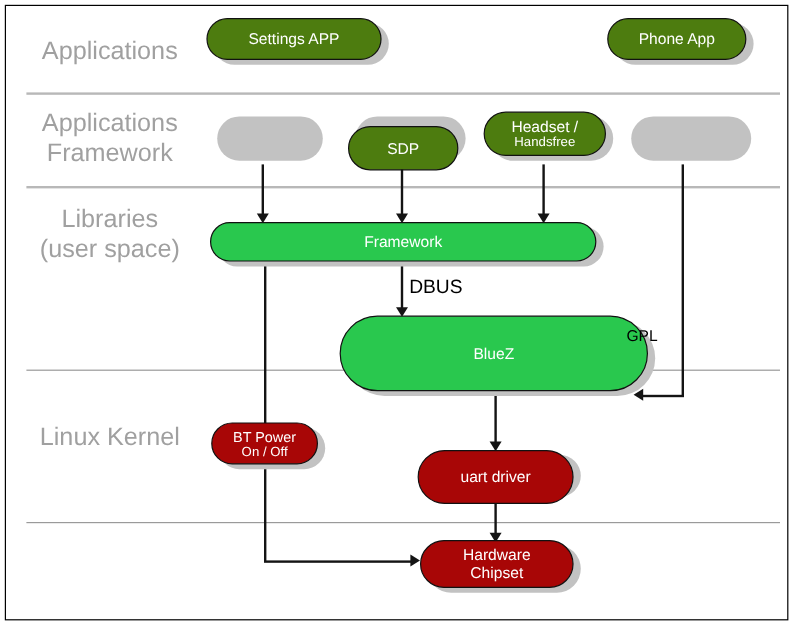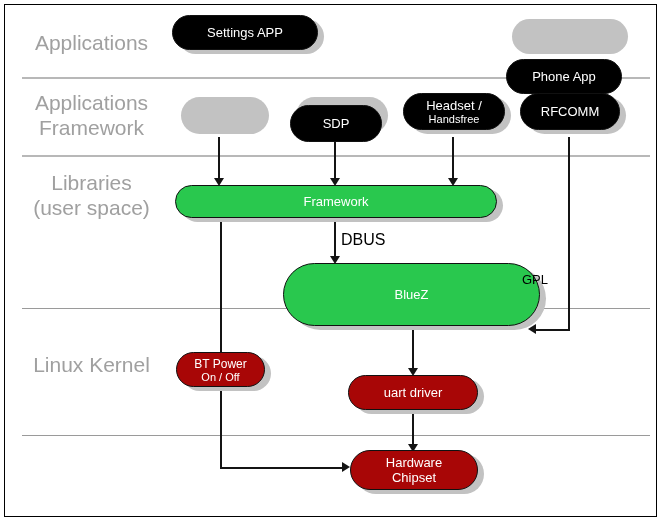--- a/index.html
+++ b/index.html
@@ -18,21 +18,21 @@
   .layer-label{position:absolute;color:#a0a0a0;font-size:21px;line-height:25px;
                text-align:center;white-space:pre-line;font-family:"Liberation Sans",sans-serif;}
 
   
   .node{position:absolute;box-sizing:border-box;border:1px solid #111111;
         display:flex;flex-direction:column;align-items:center;justify-content:center;
         text-align:center;color:#ffffff;}
   .node .l1{display:block;}
   .node .l2{display:block;}
 
-  .node.blue{background:#000000;border-radius:999px;font-size:13px;}
+  .node.blue{background:#4d7c0f;border-radius:999px;font-size:13px;}
   .node.green{background:#29c84e;border-radius:999px;font-size:13px;}
   .node.red{background:#a80606;border-radius:999px;font-size:13px;}
 
   
   .shadow{position:absolute;background:#c2c2c2;border-radius:999px;}
 
   
   .vline{position:absolute;width:0;border-left:2px solid #141414;}
   .hline{position:absolute;height:0;border-top:2px solid #141414;}
   .arrow-down{position:absolute;width:0;height:0;
@@ -92,61 +92,58 @@
 
   <div class="vline" style="left:412px;top:408px;height:40px;"></div>
   <div class="arrow-down" style="left:408px;top:444px;"></div>
 
   <div class="shadow" style="left:178px;top:19px;width:146px;height:35px;"></div>
   <div class="node blue" style="left:172px;top:15px;width:146px;height:35px;">
     <span class="l1">Settings APP</span>
   </div>
 
   <div class="shadow" style="left:512px;top:19px;width:116px;height:35px;"></div>
-  <div class="node blue" style="left:506px;top:15px;width:116px;height:35px;margin-top:44px;">
+  <div class="node blue" style="left:506px;top:15px;width:116px;height:35px;">
     <span class="l1">Phone App</span>
   </div>
 
   <div class="shadow" style="left:181px;top:97px;width:88px;height:37px;"></div>
 
   <div class="shadow" style="left:296px;top:97px;width:92px;height:37px;"></div>
   <div class="node blue" style="left:290px;top:93px;width:92px;height:37px;margin-top:12px;">
     <span class="l1">SDP</span>
   </div>
 
   <div class="shadow" style="left:409px;top:97px;width:102px;height:37px;"></div>
   <div class="node blue" style="left:403px;top:93px;width:102px;height:37px;">
     <span class="l1">Headset /</span>
     <span class="l2" style="font-size:11px;">Handsfree</span>
   </div>
 
   <div class="shadow" style="left:526px;top:97px;width:100px;height:37px;"></div>
-  <div class="node blue" style="left:520px;top:93px;width:100px;height:37px;">
-    <span class="l1">RFCOMM</span>
-  </div>
 
   <div class="shadow" style="left:181px;top:189px;width:322px;height:33px;"></div>
   <div class="node green" style="left:175px;top:185px;width:322px;height:33px;">
     <span class="l1">Framework</span>
   </div>
 
   <div class="shadow" style="left:289px;top:267px;width:257px;height:63px;"></div>
   <div class="node green" style="left:283px;top:263px;width:257px;height:63px;">
     <span class="l1">BlueZ</span>
   </div>
   <div class="badge-gpl" style="left:482px;top:272px;margin-left:40px;">GPL</div>
 
   <div class="shadow" style="left:182px;top:356px;width:89px;height:35px;"></div>
   <div class="node red" style="left:176px;top:352px;width:89px;height:35px;">
     <span class="l1" style="font-size:12px;">BT Power</span>
     <span class="l2" style="font-size:11px;">On / Off</span>
   </div>
 
   <div class="shadow" style="left:354px;top:379px;width:130px;height:35px;"></div>
-  <div class="node red" style="left:348px;top:375px;width:130px;height:35px;">
+  <div class="node red" style="left:348px;top:375px;width:130px;height:45px;">
     <span class="l1">uart driver</span>
   </div>
 
   <div class="shadow" style="left:356px;top:454px;width:128px;height:40px;"></div>
   <div class="node red" style="left:350px;top:450px;width:128px;height:40px;">
     <span class="l1">Hardware</span>
     <span class="l2">Chipset</span>
   </div>
 </div>
 

